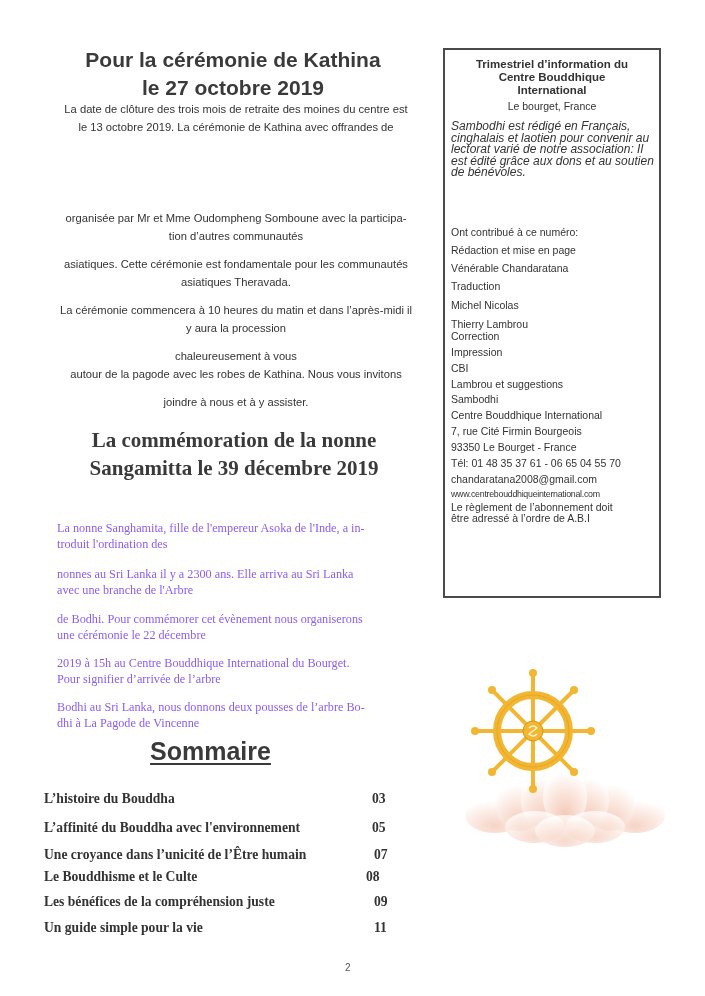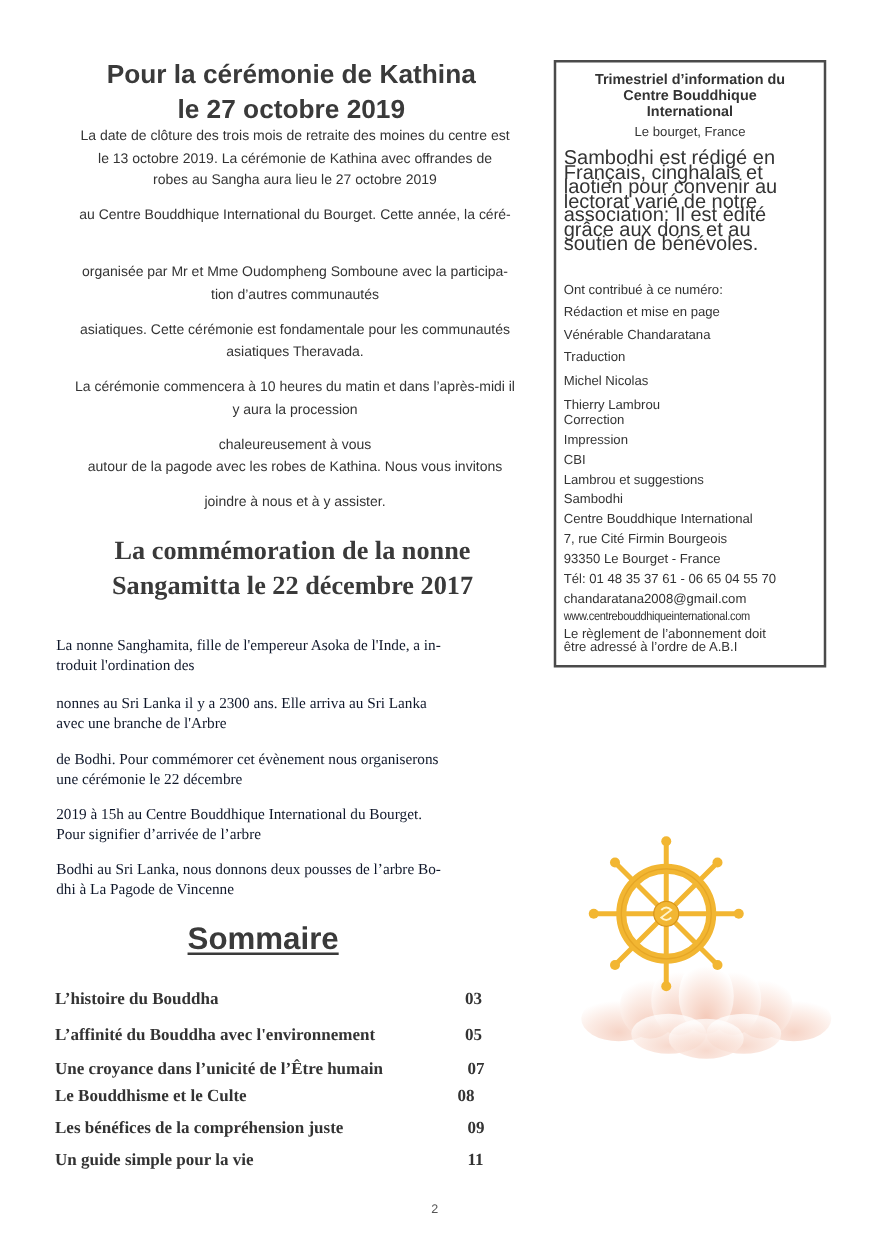--- a/index.html
+++ b/index.html
@@ -7,57 +7,55 @@
   .sans { font-family: "Liberation Sans", "DejaVu Sans", sans-serif; }
   .serif { font-family: "Liberation Serif", "DejaVu Serif", serif; }
 
   
   #kathina-title { position: absolute; left: 48px; top: 46px; width: 370px; text-align: center;
     font-size: 21px; font-weight: bold; line-height: 28px; color: #3a3a3a; }
   .kp { position: absolute; left: 49px; width: 374px; font-size: 11.2px; line-height: 17.5px; color: #333; margin: 0; text-align: center; }
 
   #sanga-title { position: absolute; left: 48px; top: 426px; width: 372px; text-align: center;
     font-size: 21px; font-weight: bold; line-height: 28px; color: #3a3a3a; }
-  .sp { position: absolute; left: 45px; width: 378px; font-size: 12.2px; line-height: 16px; color: #0f172a; margin: 0; text-align: justify; }
+  .sp { position: absolute; left: 45px; width: 378px; font-size: 12.2px; line-height: 16px; color: #8b5cf6; margin: 12px; text-align: justify; }
 
   #sommaire-title { position: absolute; left: 48px; top: 737px; width: 325px; text-align: center;
     font-size: 25px; font-weight: bold; color: #3a3a3a; }
   #sommaire-title span { text-decoration: underline; text-decoration-thickness: 2px; text-underline-offset: 3px; }
 
   .toc-row { position: absolute; left: 44px; width: 370px; font-size: 13.6px; font-weight: bold; color: #333; }
   .toc-row .t { position: absolute; left: 0; top: 0; white-space: nowrap; }
   .toc-row .p { position: absolute; top: 0; white-space: nowrap; }
 
   
-  #info-box { position: absolute; left: 443px; top: 48px; width: 218px; height: 486px;
+  #info-box { position: absolute; left: 443px; top: 48px; width: 218px; height: 550px;
     border: 2px solid #4a4a4a; box-sizing: border-box; background: #fff; }
   #info-head { text-align: center; font-size: 11.5px; font-weight: bold; line-height: 13px; padding-top: 8px; color: #333; }
   #info-sub { text-align: center; font-size: 10.5px; line-height: 18px; color: #333; }
-  #info-desc { margin: 6px 0 0 6px; width: 204px; font-size: 16px; line-height: 11.5px; color: #333; }
+  #info-desc { margin: 6px 0 0 6px; width: 204px; font-size: 12px; line-height: 11.5px; color: #333; font-style: italic; }
   .ib { position: absolute; left: 6px; font-size: 10.5px; line-height: 12px; color: #333; white-space: nowrap; }
   .ib-url { font-family: "Liberation Sans", sans-serif; font-size: 9.8px; letter-spacing: -0.3px; transform: scaleX(0.9); transform-origin: left; }
 
   #emblem { position: absolute; left: 455px; top: 665px; width: 220px; height: 190px; }
   #page-number { position: absolute; left: 345px; top: 962px; font-size: 10px; color: #555; }
 </style>
 </head>
 <body>
 
 <div id="kathina-title" class="sans">
   <div>Pour la cérémonie de Kathina</div>
   <div>le 27 octobre 2019</div>
 </div>
 
 <div class="kp sans" style="top:101px">
   <div>La  date de clôture des trois mois de retraite des moines du centre est</div>
   <div>le 13 octobre 2019.      La cérémonie de Kathina avec offrandes de</div>
-  <div>robes au Sangha aura lieu le 27 octobre 2019</div>
 </div>
 <div class="kp sans" style="top:164px">
-  <div>au Centre Bouddhique International du Bourget. Cette année, la céré-</div>
 </div>
 <div class="kp sans" style="top:210px">
   <div>organisée par Mr et Mme Oudompheng Somboune avec la participa-</div>
   <div>tion d’autres communautés</div>
 </div>
 <div class="kp sans" style="top:256px">
   <div> asiatiques. Cette cérémonie est fondamentale pour les communautés</div>
   <div>asiatiques Theravada.</div>
 </div>
 <div class="kp sans" style="top:302px">
@@ -67,21 +65,21 @@
 <div class="kp sans" style="top:348px">
   <div>chaleureusement à vous</div>
   <div>autour de la pagode avec les robes de Kathina. Nous vous invitons</div>
 </div>
 <div class="kp sans" style="top:394px">
   <div>joindre à nous et à y assister.</div>
 </div>
 
 <div id="sanga-title" class="serif">
   <div>La commémoration de la nonne</div>
-  <div>Sangamitta le 22 décembre 2017</div>
+  <div>Sangamitta le 39 décembre 2019</div>
 </div>
 
 <div class="sp serif" style="top:508px">
   <div>La nonne Sanghamita, fille de l'empereur Asoka de l'Inde, a in-</div>
   <div>troduit l'ordination des</div>
 </div>
 <div class="sp serif" style="top:554px">
   <div>nonnes au Sri Lanka il y a 2300 ans. Elle arriva au Sri Lanka</div>
   <div>avec une branche de l'Arbre</div>
 </div>

